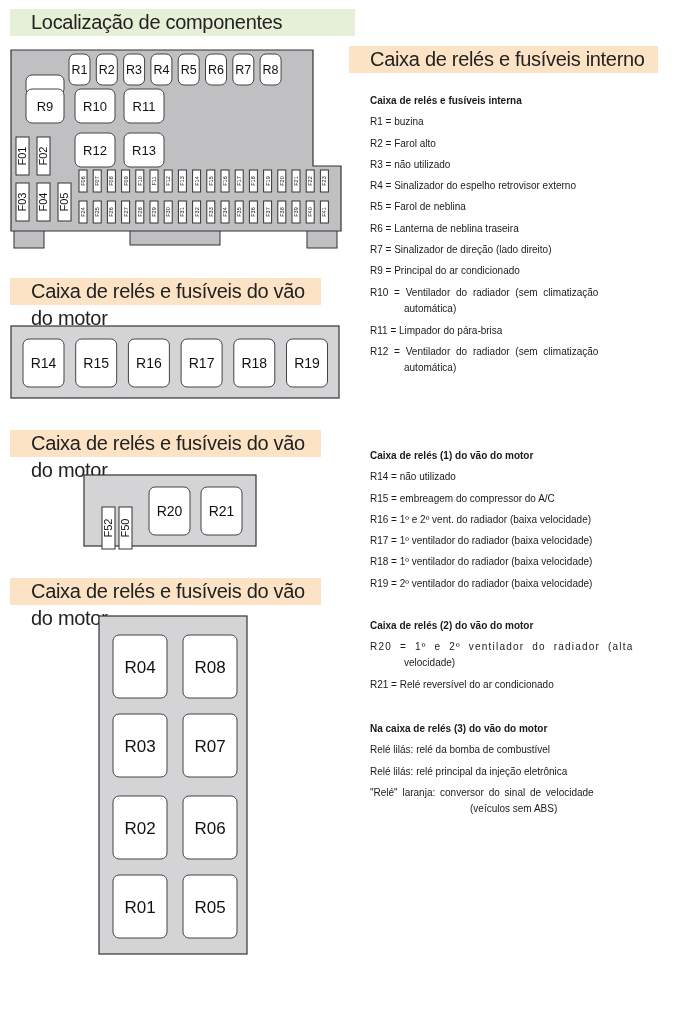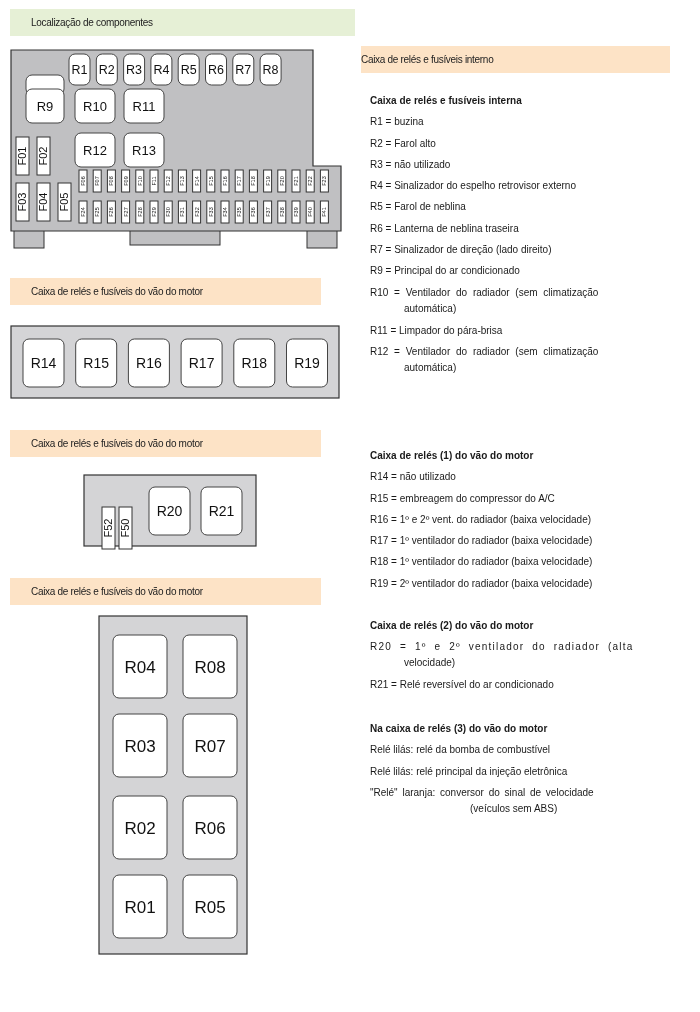--- a/index.html
+++ b/index.html
@@ -1,34 +1,34 @@
 <!DOCTYPE html>
 <html><head>
 <meta charset="utf-8">
 <style>
   html, body { margin:0; padding:0; background:#ffffff; }
   body { width:700px; height:1012px; position:relative; overflow:hidden;
          font-family:"Liberation Sans", sans-serif; color:#222; }
-  .hdr { position:absolute; height:27px; line-height:27px; font-size:10px; color:#222;
+  .hdr { position:absolute; height:27px; line-height:27px; font-size:20px; color:#222;
          font-family:"Liberation Sans", sans-serif; letter-spacing:-0.3px; }
   .hdr.green { background:#e6f0d6; }
   .hdr.orange { background:#fde3c6; }
   svg text { font-family:"Liberation Sans", sans-serif; fill:#111; }
   .legend { position:absolute; left:370px; width:325px; font-size:10px; color:#1a1a1a; line-height:21.3px; }
   .legend .sect-title { font-weight:bold; margin-top:0; }
   .legend .item { white-space:nowrap; }
   .legend .item.wrap { white-space:normal; text-align:justify; text-align-last:left; line-height:16px; margin:3px 13px 3px 0; }
   .legend .indent { padding-left:34px; display:block; }
   .legend .item.center2 { white-space:normal; line-height:16px; margin-top:3px; }
 </style>
 </head>
 <body>
 
 <div class="hdr green" style="left:10px;top:9px;width:345px;padding-left:21px;box-sizing:border-box;">Localização de componentes</div>
-<div class="hdr orange" style="left:361px;top:46px;width:309px;box-sizing:border-box;">Caixa de relés e fusíveis interno</div>
+<div class="hdr orange" style="left:349px;top:46px;width:309px;padding-left:21px;box-sizing:border-box;">Caixa de relés e fusíveis interno</div>
 <div class="hdr orange" style="left:10px;top:278px;width:311px;padding-left:21px;box-sizing:border-box;">Caixa de relés e fusíveis do vão do motor</div>
 <div class="hdr orange" style="left:10px;top:430px;width:311px;padding-left:21px;box-sizing:border-box;">Caixa de relés e fusíveis do vão do motor</div>
 <div class="hdr orange" style="left:10px;top:578px;width:311px;padding-left:21px;box-sizing:border-box;">Caixa de relés e fusíveis do vão do motor</div>
 
 <svg id="diag-internal" style="position:absolute;left:0;top:0;" width="360" height="260">
   <g id="internal-body">
     <rect x="14" y="230" width="30" height="18" fill="#c0c0c2" stroke="#333" stroke-width="1"></rect>
     <rect x="130" y="230" width="90" height="15" fill="#c0c0c2" stroke="#333" stroke-width="1"></rect>
     <rect x="307" y="230" width="30" height="18" fill="#c0c0c2" stroke="#333" stroke-width="1"></rect>
     <path d="M11,50 L313,50 L313,166 L341,166 L341,231 L11,231 Z" fill="#c0c0c2" stroke="#333" stroke-width="1.2"></path>

